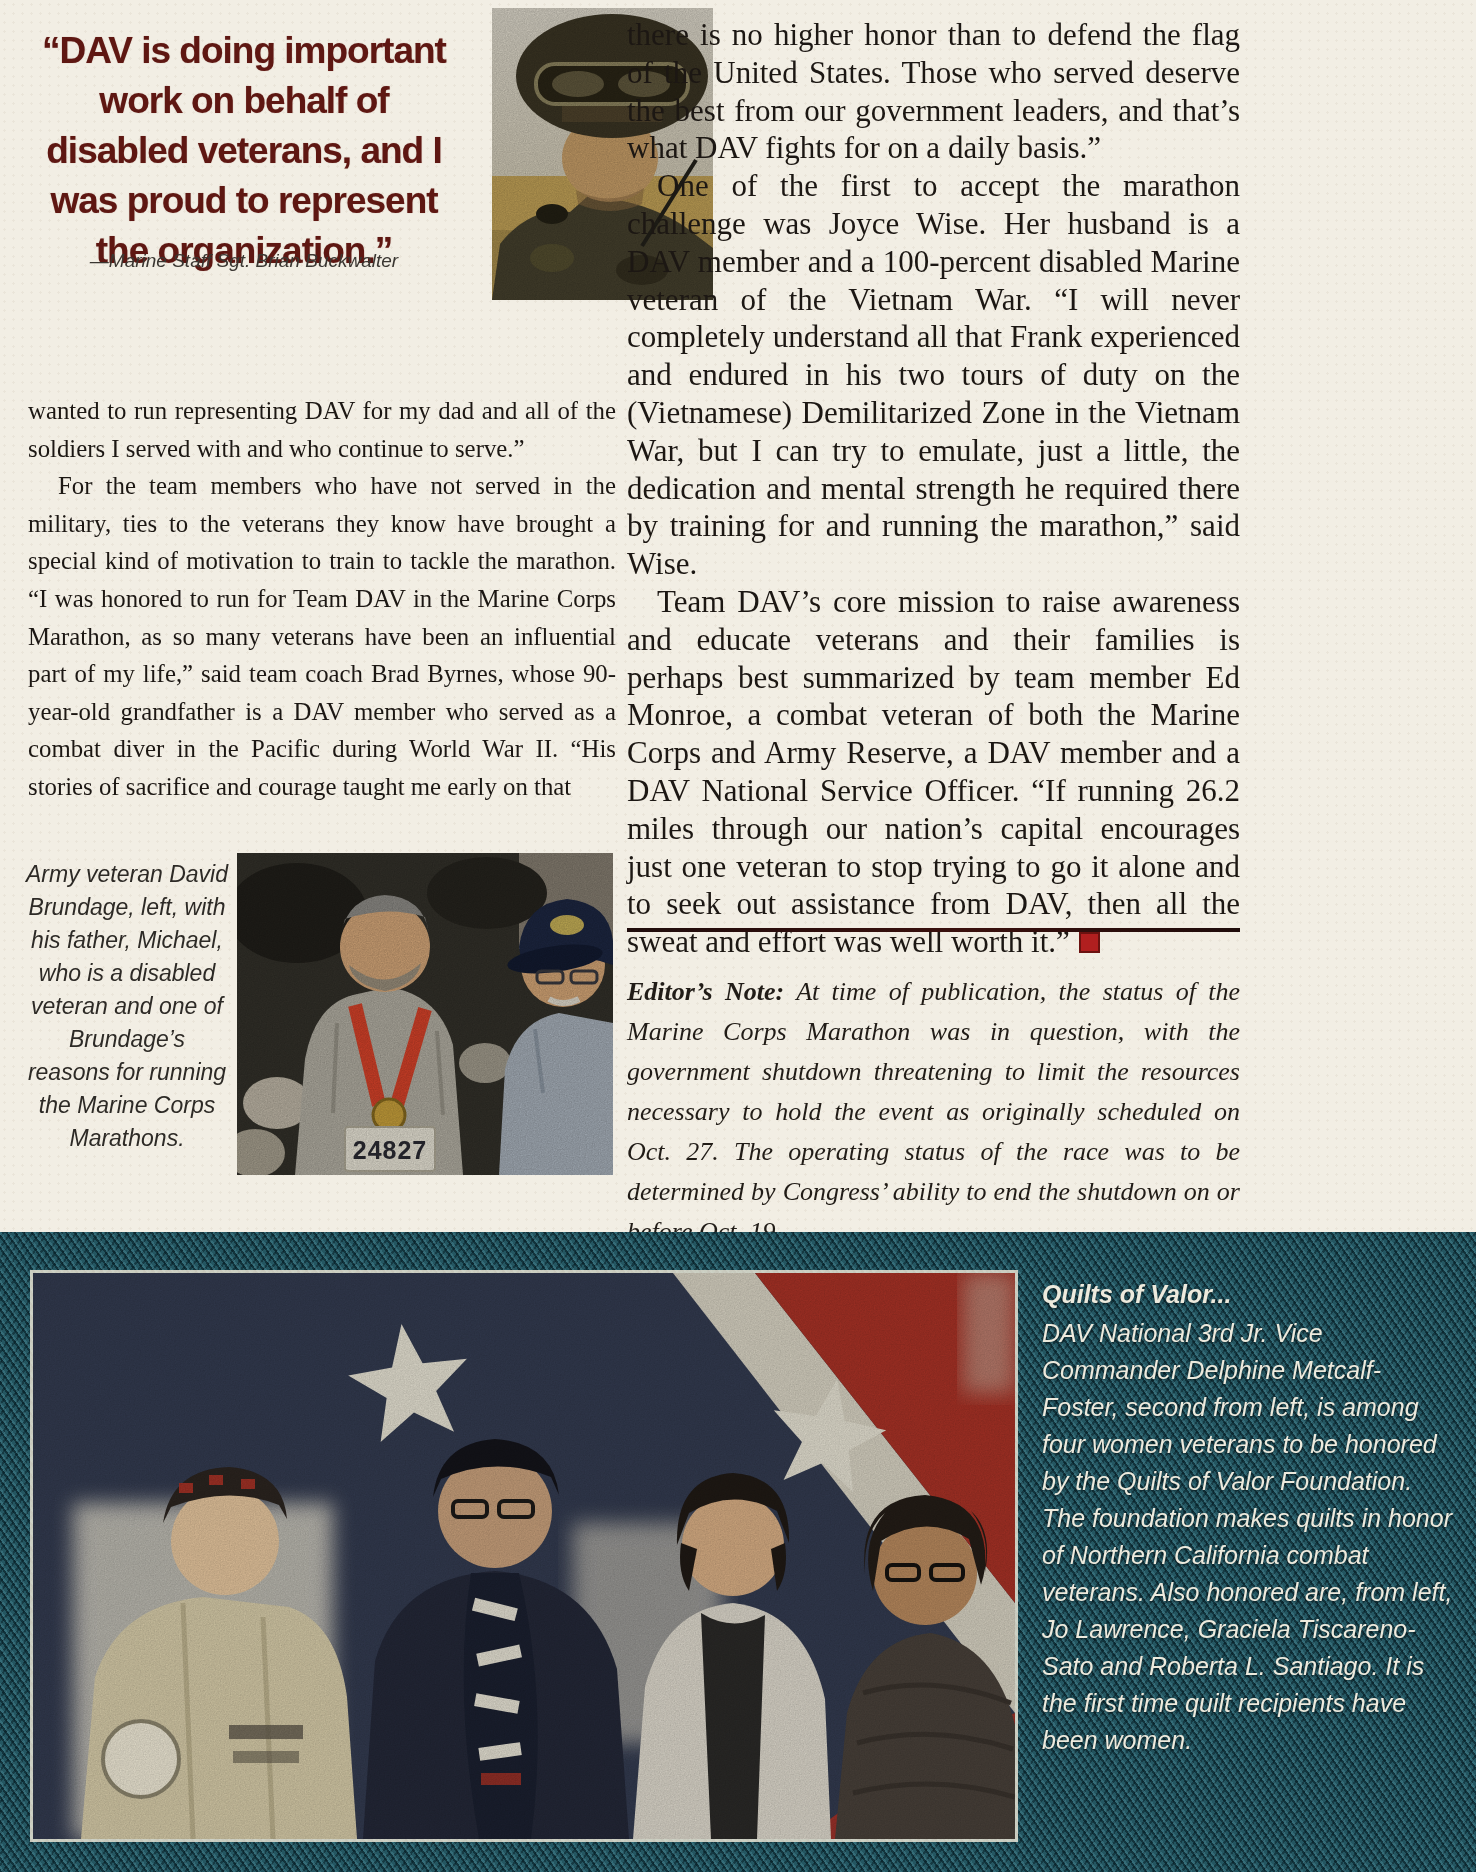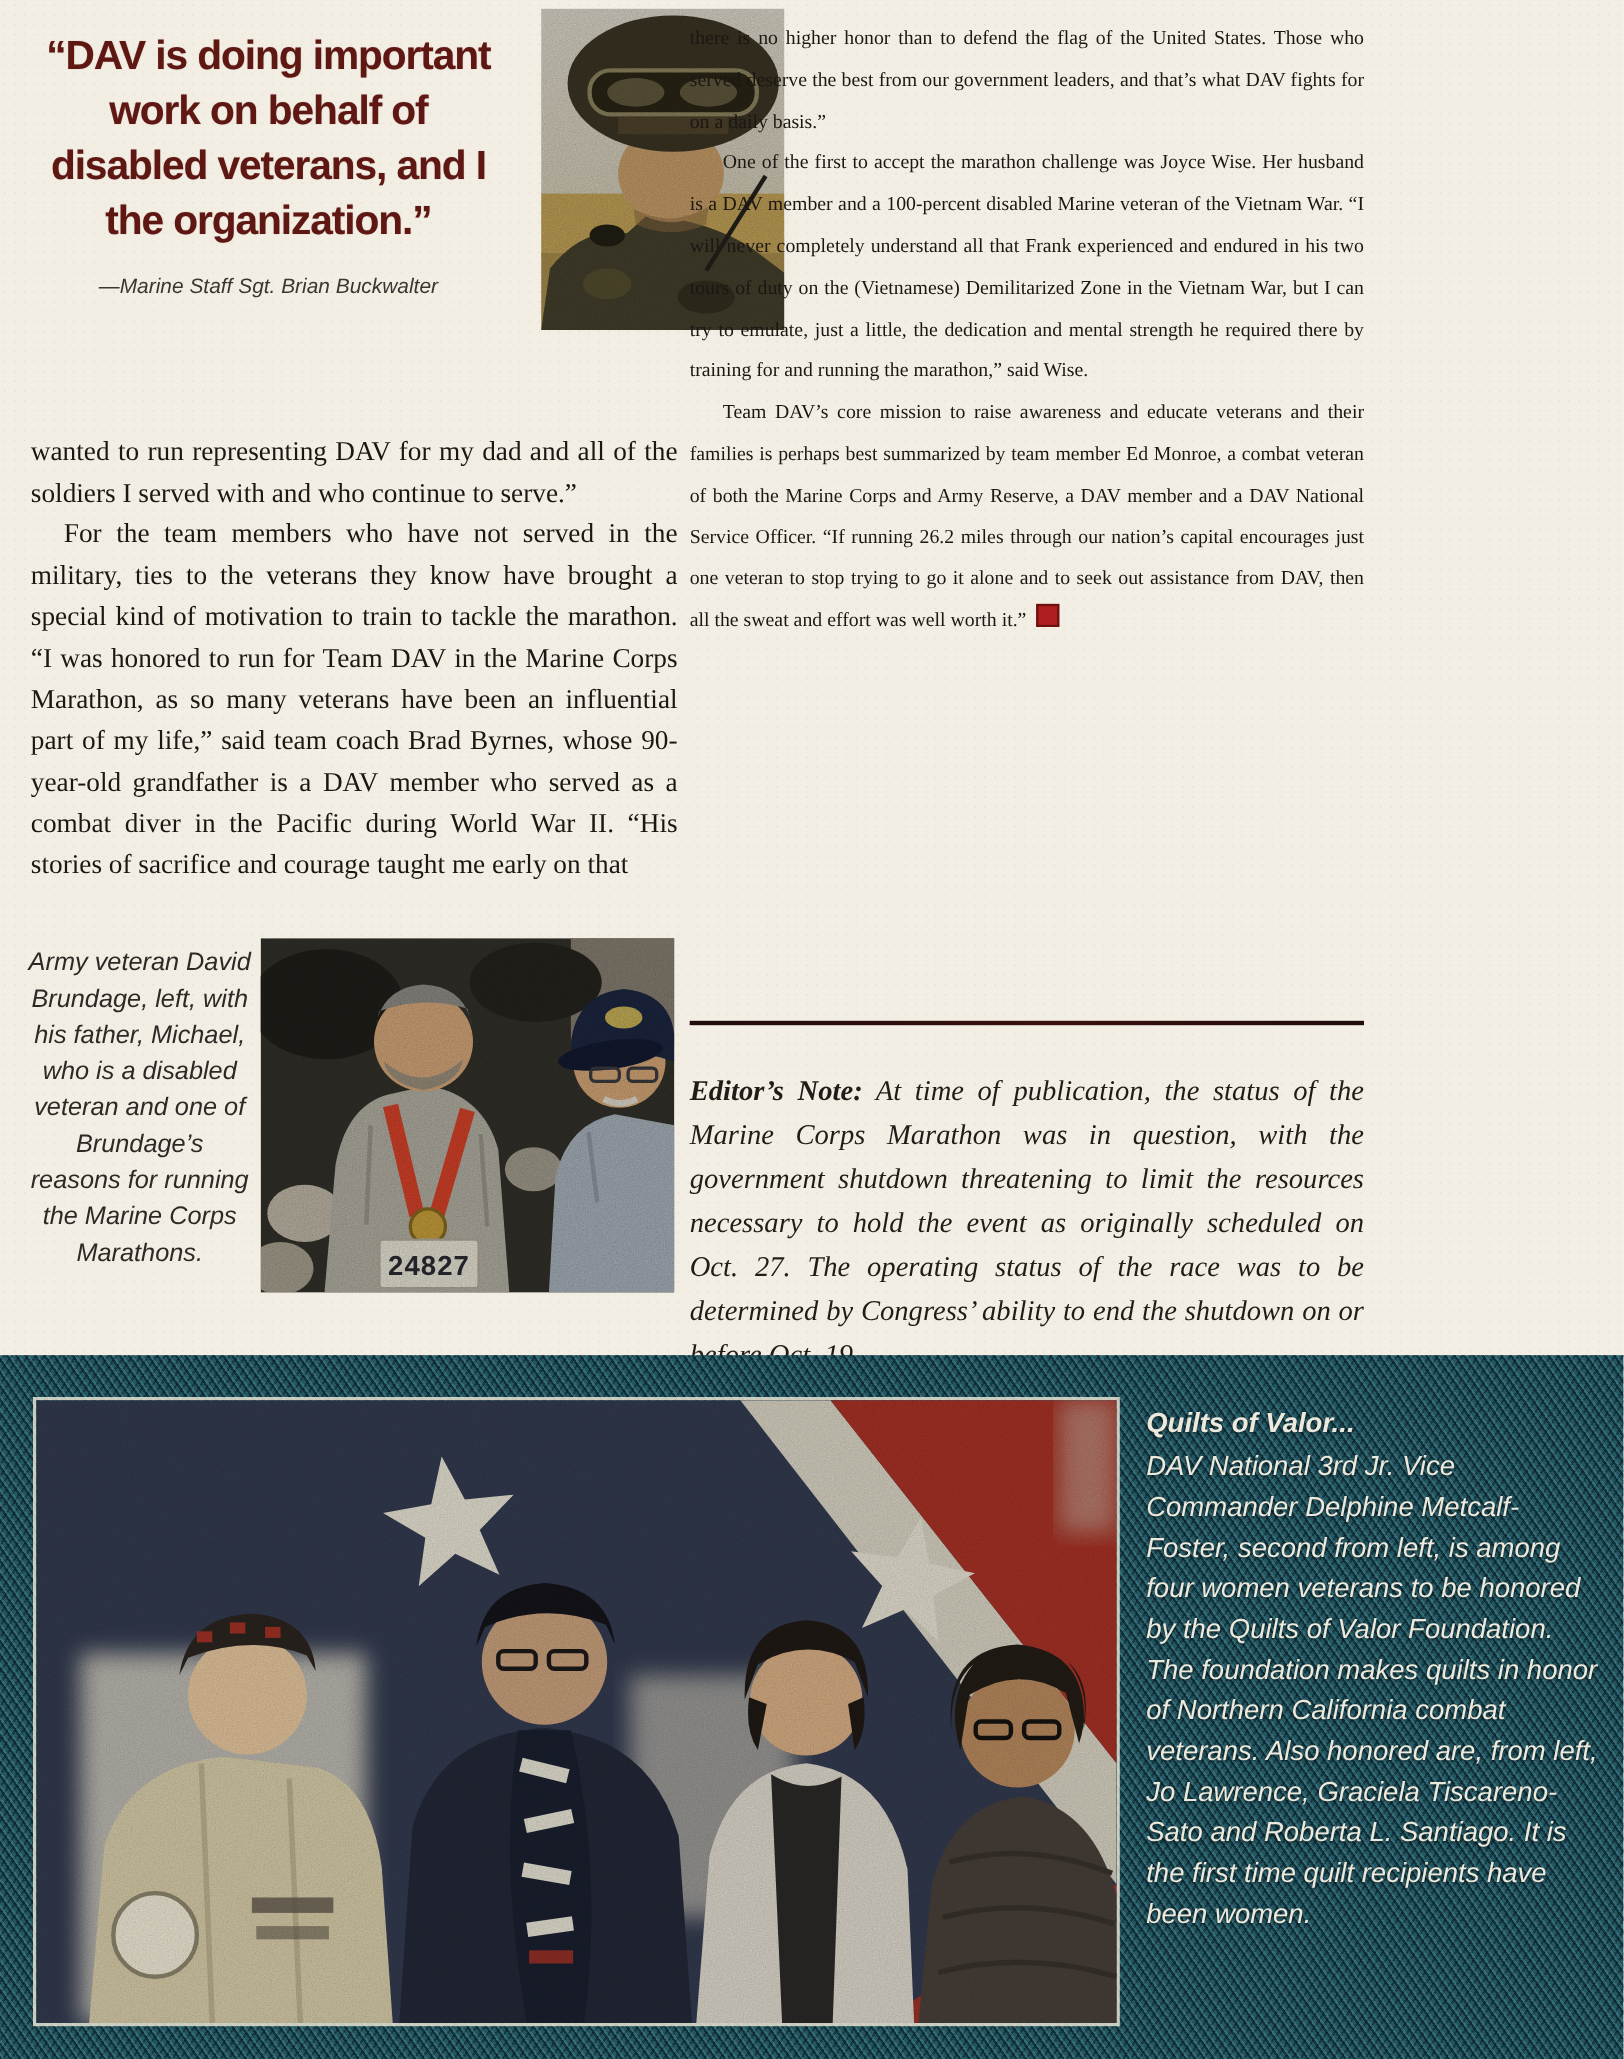--- a/index.html
+++ b/index.html
@@ -36,21 +36,21 @@
   .marathon-photo{left:237px;top:853px;width:376px;height:322px;}
   .flag-photo{left:30px;top:38px;width:982px;height:566px;border:3px solid rgba(233,228,212,.85);}
   
   .body-col p{margin:0;text-align:justify;}
   .left-body{
     position:absolute;left:28px;top:392px;width:588px;
     font-size:24.8px;line-height:37.6px;
   }
   .right-body{
     position:absolute;left:627px;top:16px;width:613px;
-    font-size:18px;line-height:37.8px;
+    font-size:31px;line-height:37.8px;
   }
   .indent{text-indent:30px;}
   .endmark{
     display:inline-block;width:17px;height:17px;margin-left:9px;
     background:#b01f1f;border:2px solid #6b1210;vertical-align:baseline;
     transform:translateY(1px);
   }
   
   .brundage-caption{
     position:absolute;left:26px;top:858px;width:202px;
@@ -87,20 +87,21 @@
 </style>
 </head>
 <body>
 
 <div class="page">
 
   <div class="pullquote">
     <span class="ln">“DAV is doing important</span>
     <span class="ln">work on behalf of</span>
     <span class="ln">disabled veterans, and I</span>
+    <span class="ln">was proud to represent</span>
     <span class="ln">the organization.”</span>
   </div>
   <div class="attribution">—Marine Staff Sgt. Brian Buckwalter</div>
 
   <svg class="photo soldier-photo" viewBox="0 0 221 292" preserveAspectRatio="none">
     <defs>
       <linearGradient id="skyg" x1="0" y1="0" x2="0" y2="1">
         <stop offset="0" stop-color="#dcd7ca"></stop>
           <stop offset="1" stop-color="#c9c1a8"></stop>
       </linearGradient>

